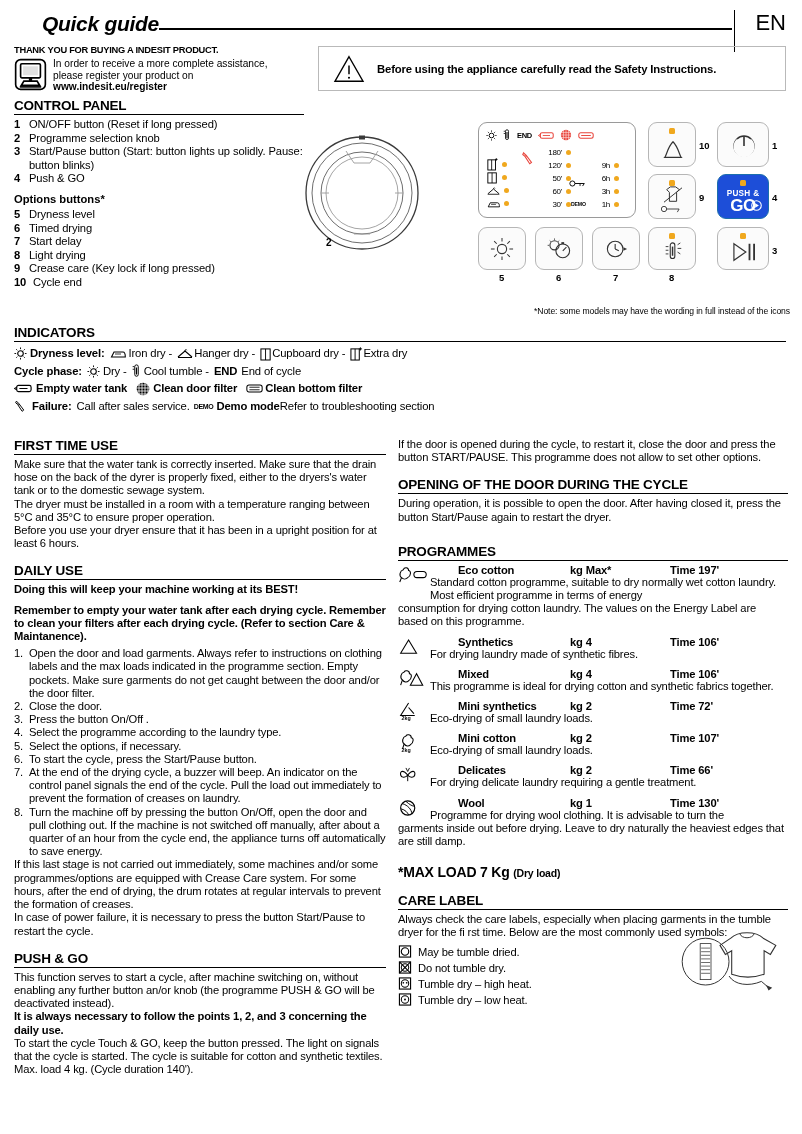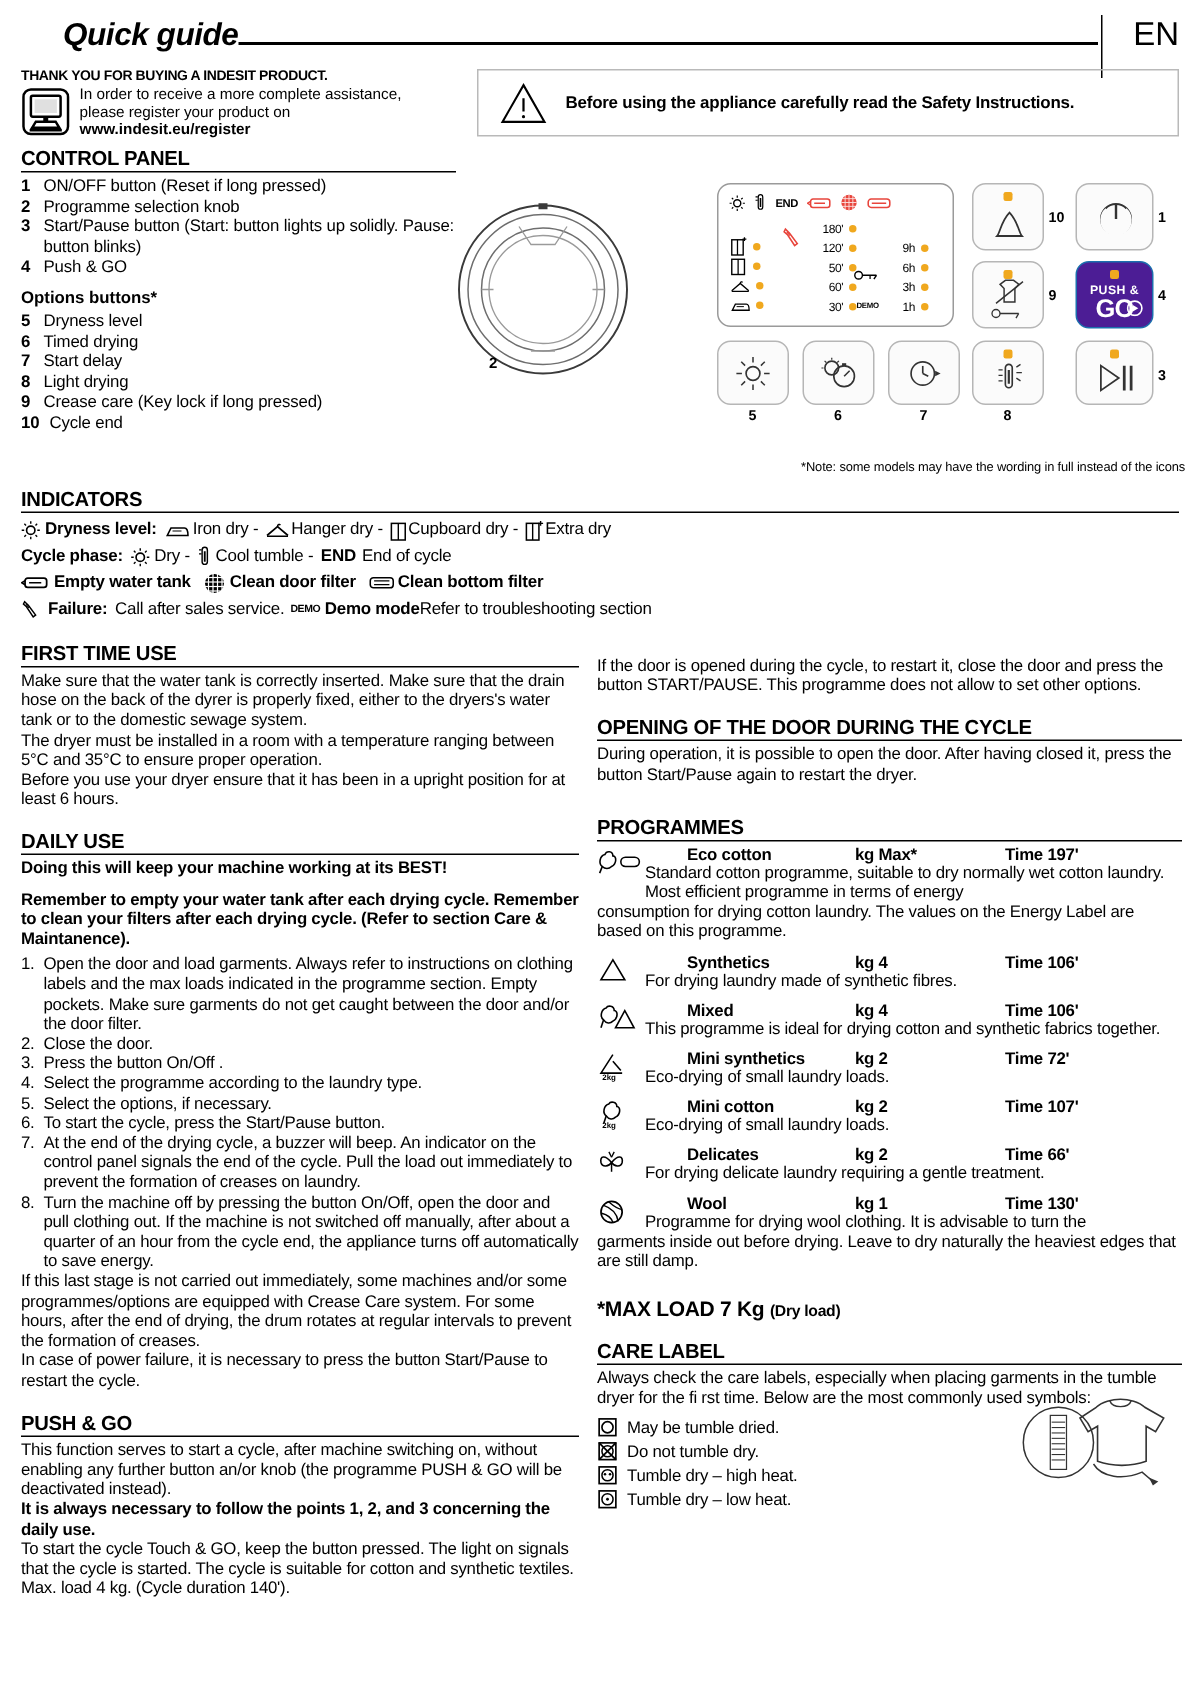--- a/index.html
+++ b/index.html
@@ -251,21 +251,21 @@
     position: absolute;
     left: 92px; top: 78px;
     font-size: 5.2px;
     font-weight: bold;
     letter-spacing: -0.2px;
   }
   .key-ic { position: absolute; left: 90px; top: 56px; }
   .spanner-ic { position: absolute; left: 42px; top: 28px; }
 
   .pushgo {
-    background: #4c1d95;
+    background: #1d4ed8;
     border: 1.1px solid #1b6fad;
     color: #fff;
     text-align: center;
   }
   .pushgo .led { background: #f0a81e; }
   .pg-push {
     position: absolute;
     top: 14px; left: 0; right: 0;
     font-size: 8.2px;
     font-weight: bold;
@@ -299,21 +299,21 @@
     align-items: center;
     flex-wrap: wrap;
     letter-spacing: -0.15px;
   }
   .ind-line b { font-weight: bold; }
   .ic { display: inline-block; vertical-align: middle; }
 
   
   .col-l {
     position: absolute;
-    left: 14px; top: 428px;
+    left: 14px; top: 438px;
     width: 372px;
   }
   .col-r {
     position: absolute;
     left: 398px; top: 438px;
     width: 390px;
   }
   .body-t {
     font-size: 11.2px;
     line-height: 13.2px;

